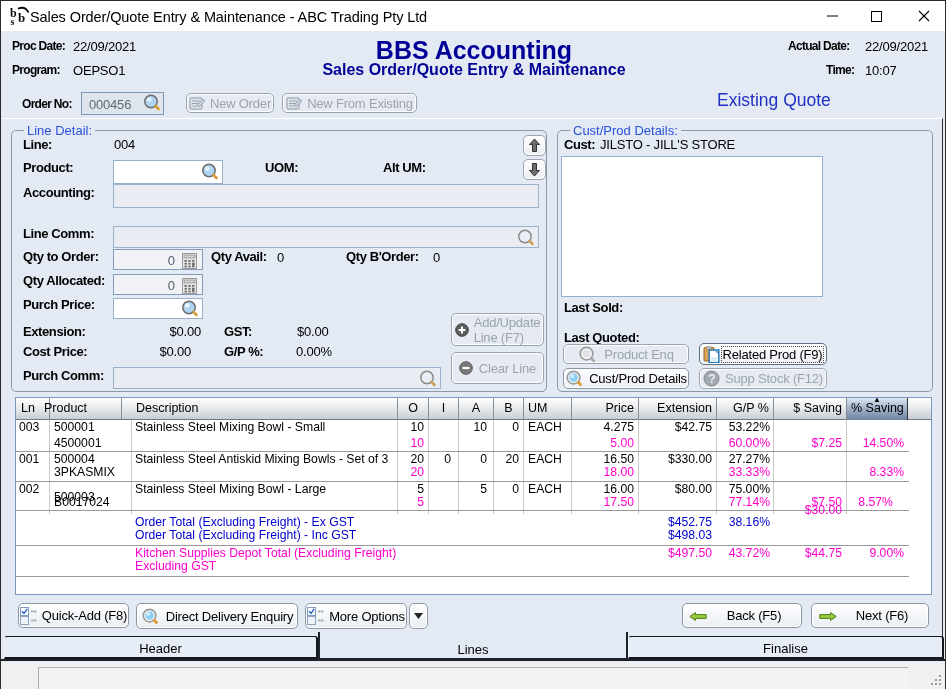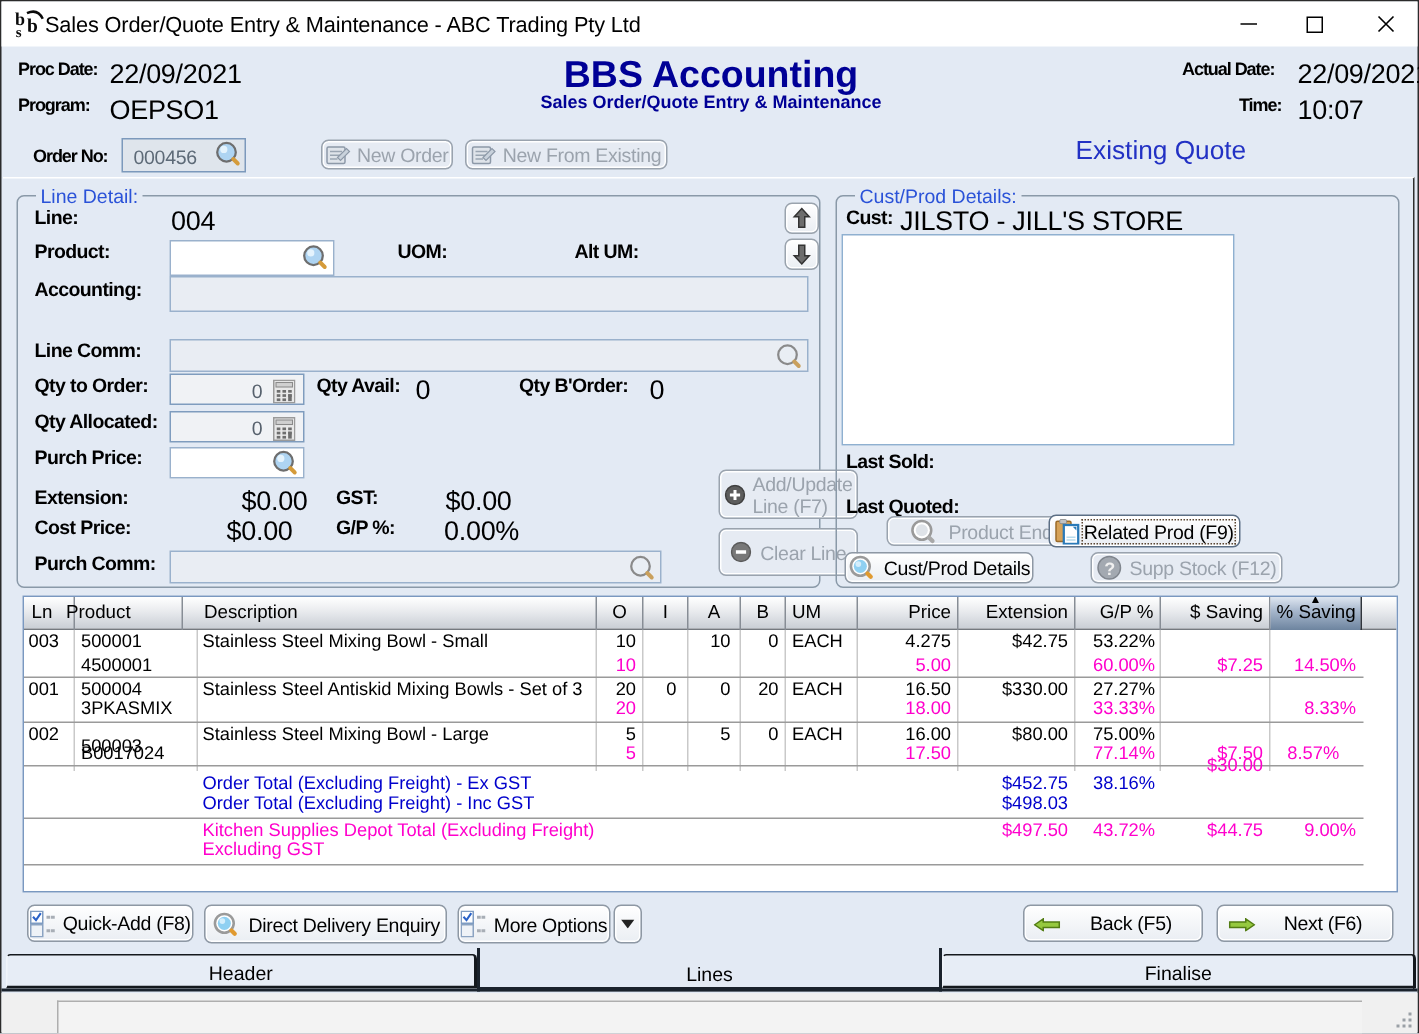--- a/index.html
+++ b/index.html
@@ -9,23 +9,23 @@
 .titlebar { position:absolute; left:0; top:0; width:944px; height:30px; background:#fff; }
 .title { position:absolute; left:29px; top:8px; font-size:14.5px; color:#000; white-space:nowrap; letter-spacing:-0.1px; }
 .caption-btn { position:absolute; top:0; width:46px; height:30px; }
 .abs { position:absolute; }
 .blue-h { color:#000096; font-weight:bold; }
 .fieldset { position:absolute; border:1px solid #8a99a8; border-radius:5px; }
 .fieldset > .legend { position:absolute; top:-8px; left:12px; background:#E3EAF4; padding:0 3px; color:#2A52D8; font-size:13px; }
 .inp { position:absolute; background:#fff; border:1px solid #9ab1cc; }
 .inp.dis { background:#e9edf3; }
 .btn { position:absolute; background:linear-gradient(#ffffff,#f3f5f8 55%,#eaeef3); border:1px solid #8e98a4; border-radius:5px; box-shadow:inset 0 0 0 1px #ffffff; font-size:13px; color:#000; display:flex; align-items:center; justify-content:center; white-space:nowrap; letter-spacing:-0.2px; }
-.btn.dis { color:#9ba3ad; background:#e6ebf3; border-color:#9aa3ae;margin-left:28px; }
+.btn.dis { color:#9ba3ad; background:#e6ebf3; border-color:#9aa3ae; }
 .lbl13 { position:absolute; font-size:13px; font-weight:bold; color:#000; white-space:nowrap; letter-spacing:-0.4px; }
-.val13 { position:absolute; font-size:18px; color:#000; white-space:nowrap; letter-spacing:-0.2px; }
+.val13 { position:absolute; font-size:13px; color:#000; white-space:nowrap; letter-spacing:-0.2px; }
 .lbl12 { position:absolute; font-size:12px; font-weight:bold; color:#000; white-space:nowrap; letter-spacing:-0.7px; }
 .hc { position:absolute; top:0; height:22px; font-size:12.5px; color:#000; padding:3px 4px 0 4px; border-right:1px solid #878d95; white-space:nowrap; overflow:hidden; }
 .hcc { text-align:center; }
 .hcr { text-align:right; }
 .hc.sel { background:linear-gradient(#dfe7f1,#a9b9ce 40%,#6d849f); border-right:1px solid #30353c; }
 .vl { position:absolute; top:22px; height:94px; width:1px; background:#c9c9c9; }
 .hl { position:absolute; left:0; width:893px; height:1px; background:#9a9a9a; }
 .c { position:absolute; font-size:12.2px; color:#000; white-space:nowrap; line-height:15px; }
 .c.r { text-align:right; }
 .c.m { color:#FF00CC; }
@@ -52,21 +52,21 @@
   <svg class="caption-btn" style="left:900px" width="46" height="30">
         <path d="M18,10 L28,20 M28,10 L18,20" stroke="#000" stroke-width="1.1" fill="none"></path>
       </svg>
 </div>
 
 <div class="lbl12" style="left:11px;top:38px;">Proc Date:</div>
 <div class="val13" style="left:72px;top:38px;">22/09/2021</div>
 <div class="lbl12" style="left:11px;top:62px;">Program:</div>
 <div class="val13" style="left:72px;top:62px;">OEPSO1</div>
 <div class="abs blue-h" style="left:0;top:35px;width:946px;text-align:center;font-size:25px;">BBS Accounting</div>
-<div class="abs blue-h" style="left:0;top:60px;width:946px;text-align:center;font-size:12px;">Sales Order/Quote Entry &amp; Maintenance</div>
+<div class="abs blue-h" style="left:0;top:60px;width:946px;text-align:center;font-size:16px;">Sales Order/Quote Entry &amp; Maintenance</div>
 <div class="lbl12" style="left:787px;top:38px;">Actual Date:</div>
 <div class="val13" style="left:864px;top:38px;">22/09/2021</div>
 <div class="lbl12" style="left:825px;top:62px;">Time:</div>
 <div class="val13" style="left:864px;top:62px;">10:07</div>
 <div class="abs" style="left:716px;top:89px;font-size:17.5px;color:#2231C4;">Existing Quote</div>
 
 <div class="lbl12" style="left:21px;top:96px;">Order No:</div>
 <div class="inp" style="left:80px;top:91px;width:83px;height:23px;background:#dfe5ec;border-color:#7c99bc;">
   <span class="abs" style="left:7px;top:4px;font-size:13px;color:#5d6a77;letter-spacing:-0.2px;">000456</span>
 </div>

